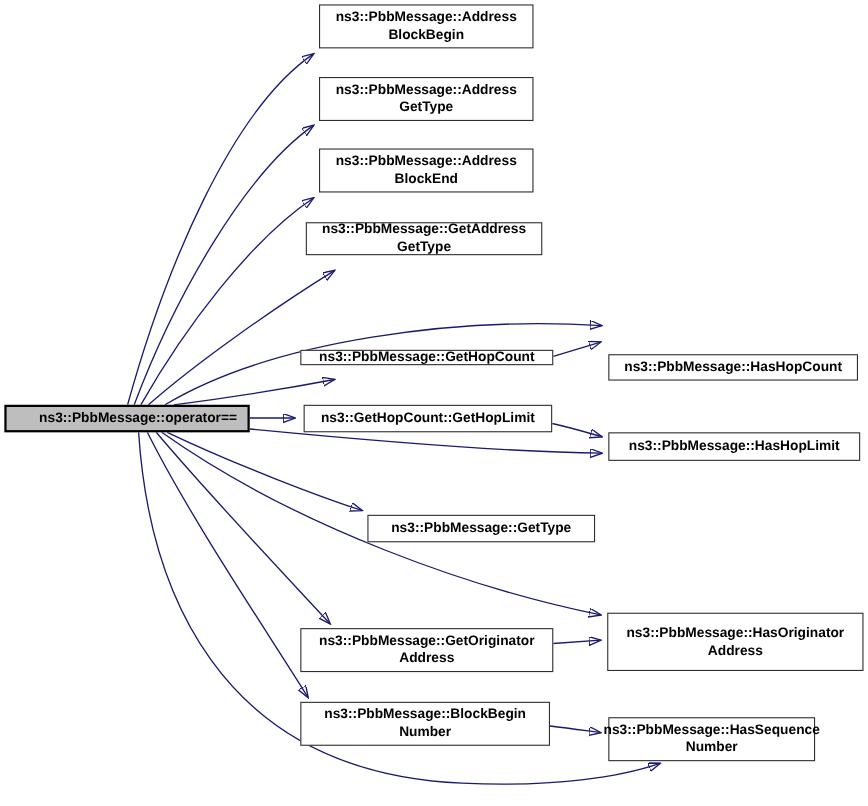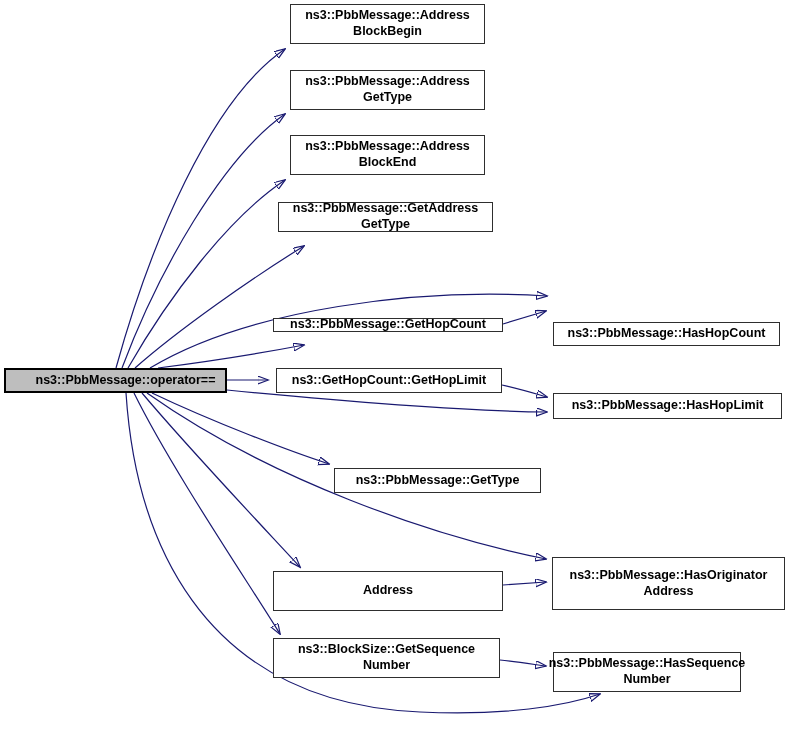--- a/index.html
+++ b/index.html
@@ -110,25 +110,26 @@
 
   <div class="node" style="left:276px; top:368px; width:226px; height:25px;">
     <span>ns3::GetHopCount::GetHopLimit</span>
   </div>
 
   <div class="node" style="left:290px; top:468px; width:207px; height:25px;margin-left:44px;">
     <span>ns3::PbbMessage::GetType</span>
   </div>
 
   <div class="node" style="left:273px; top:571px; width:230px; height:40px;">
+    <span>ns3::PbbMessage::GetOriginator</span>
     <span>Address</span>
   </div>
 
   <div class="node" style="left:273px; top:638px; width:227px; height:40px;">
-    <span>ns3::BlockSize::GetSequence</span>
+    <span>ns3::PbbMessage::BlockBegin</span>
     <span>Number</span>
   </div>
 
   <div class="node" style="left:553px; top:294px; width:227px; height:24px;margin-top:28px;">
     <span>ns3::PbbMessage::HasHopCount</span>
   </div>
 
   <div class="node" style="left:553px; top:393px; width:229px; height:26px;">
     <span>ns3::PbbMessage::HasHopLimit</span>
   </div>

